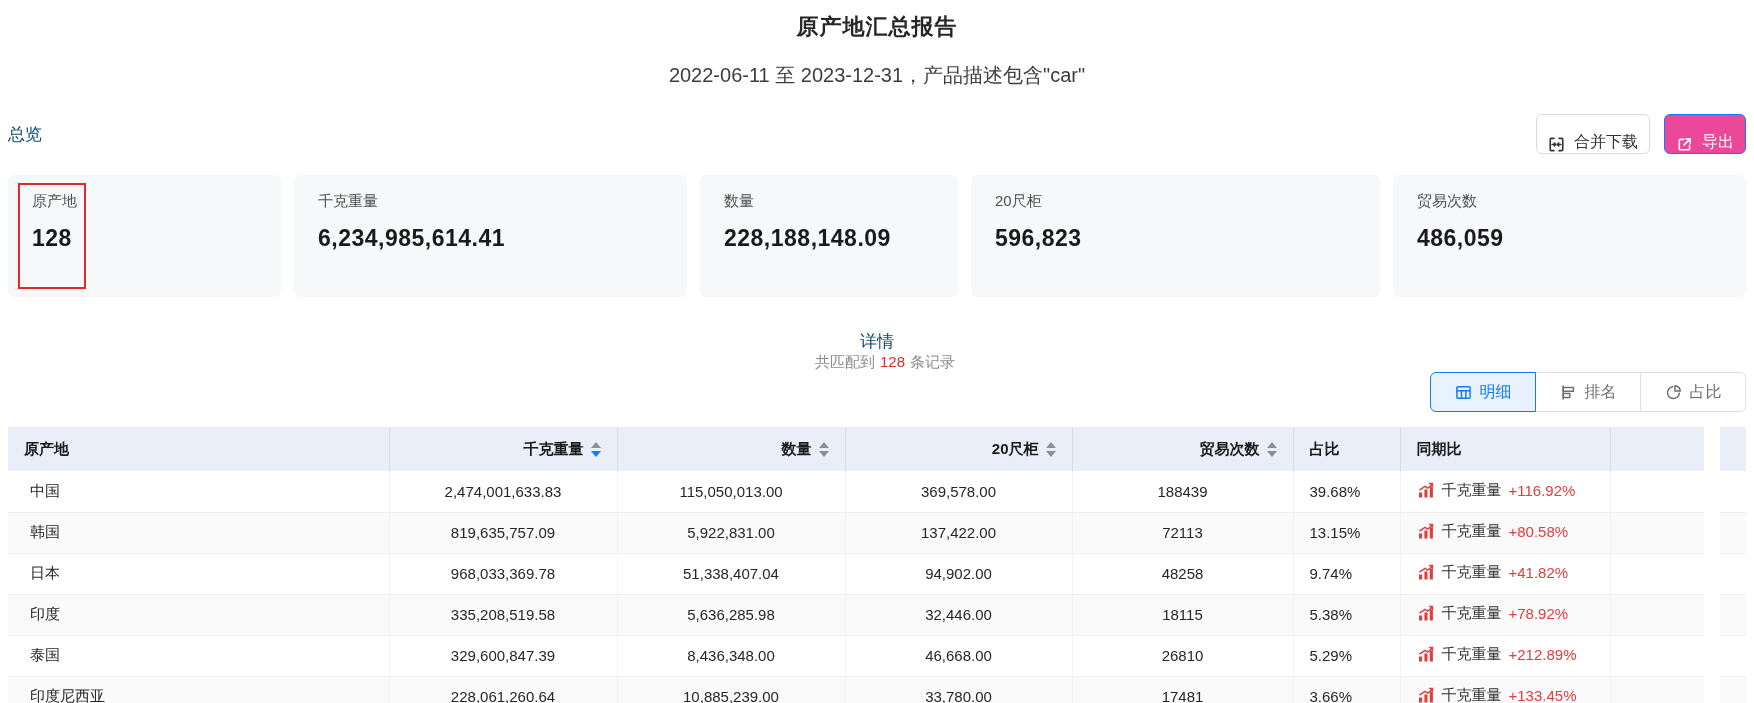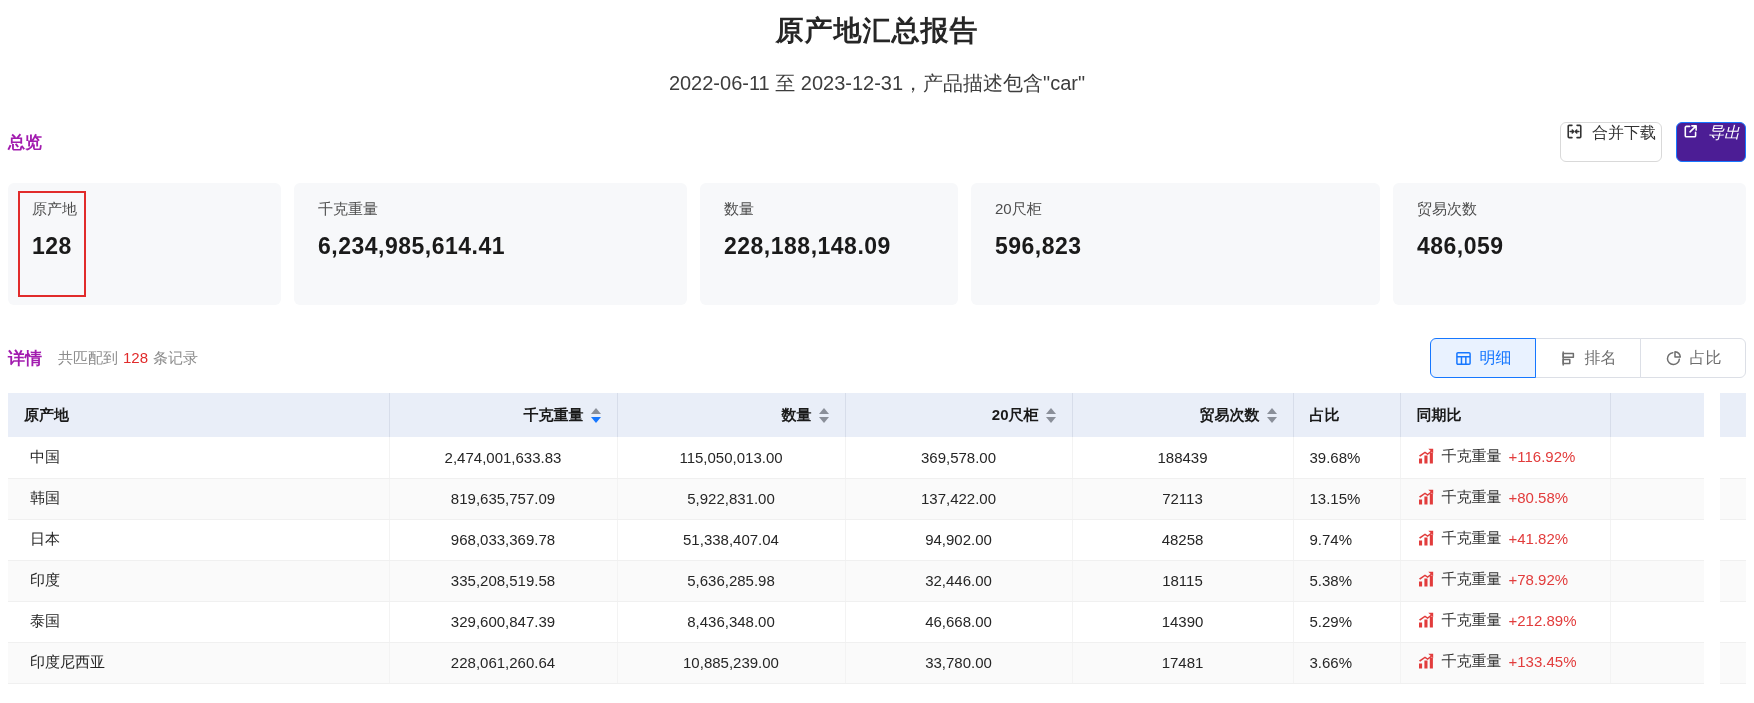--- a/index.html
+++ b/index.html
@@ -7,40 +7,40 @@
   body {
     width:1754px; height:703px; overflow:hidden;
     font-family:"Liberation Sans","DejaVu Sans",sans-serif;
     color:#262626;
   }
   .page { width:1754px; height:703px; padding:0 8px; position:relative; }
 
   
   .page-title {
     margin-top:12px; text-align:center;
-    font-size:28px; font-weight:600; color:#262626; letter-spacing:1px;
+    font-size:22px; font-weight:600; color:#262626; letter-spacing:1px;
   }
   .page-subtitle {
     margin-top:20px; text-align:center;
     font-size:20px; font-weight:400; color:#3d3d3d;
   }
 
   
   .section-bar {
     margin-top:25px; display:flex; align-items:center; justify-content:space-between;
   }
-  .section-heading { font-size:17px; font-weight:700; color:#a21caf; }
+  .section-heading { font-size:17px; font-weight:400; color:#0c4a6e; }
   .actions { display:flex; gap:14px; }
   .btn {
-    height:40px; display:inline-flex; align-items:flex-start; gap:9px;
-    padding:0 5px; font-size:16px; border-radius:6px; cursor:pointer;
+    height:40px; display:inline-flex; align-items:flex-end; gap:9px;
+    padding:0 11px; font-size:16px; border-radius:6px; cursor:pointer;
     background:#fff; border:1px solid #d9d9d9; color:#333;
     font-family:inherit;
   }
-  .btn.primary { background:#4c1d95; border-color:#1677ff; color:#fff;font-style:italic; }
+  .btn.primary { background:#ec4899; border-color:#1677ff; color:#fff; }
   .btn svg { display:block; }
 
   
   .cards { display:flex; gap:13px; margin-top:21px; }
   .card {
     background:#f7f8fa; border-radius:6px; height:122px;
     padding:17px 0 0 24px; position:relative; flex:0 0 auto;
   }
   .card:nth-child(1){ width:273px; }
   .card:nth-child(2){ width:393px; }
@@ -51,21 +51,21 @@
   .card-value {
     margin-top:14px; font-size:23px; font-weight:700; color:#1a1a1a;
     font-variant-numeric:tabular-nums; letter-spacing:.5px;
   }
   .annotation-box {
     position:absolute; left:10px; top:8px; width:68px; height:106px;
     border:2px solid #e12b2b; pointer-events:none;
   }
 
   
-  .details-bar { margin-top:33px; display:flex; align-items:center; }
+  .details-bar { margin-top:33px; display:flex; align-items:center;flex-direction:column; }
   .match-info { margin-left:16px; font-size:15px; color:#8c8c8c; }
   .match-count { color:#e12b2b; padding:0 5px; }
   .tab-group { margin-left:auto; display:flex; }
   .tab {
     height:40px; width:106px; display:flex; align-items:center; justify-content:center;
     gap:8px; background:#fff; border:1px solid #dcdfe6; color:#6e6e6e;
     font-size:16px; cursor:pointer; margin-left:-1px;
   }
   .tab:first-child { border-radius:6px 0 0 6px; margin-left:0; }
   .tab:last-child { border-radius:0 6px 6px 0; }
@@ -355,21 +355,21 @@
                 <span class="yoy-label">千克重量</span>
                 <span class="yoy-value">+78.92%</span>
               </span></td>
           <td></td>
         </tr>
         <tr>
           <td class="origin">泰国</td>
           <td class="num">329,600,847.39</td>
           <td class="num">8,436,348.00</td>
           <td class="num">46,668.00</td>
-          <td class="num">14390</td>
+          <td class="num">26810</td>
           <td>5.29%</td>
           <td><span class="yoy">
                 <span>
                   <svg width="18" height="18" viewBox="0 0 18 18" fill="#e23c3c">
                     <rect x="2" y="11.5" width="3.1" height="5"></rect>
                     <rect x="7.4" y="8.5" width="3.1" height="8"></rect>
                     <rect x="12.8" y="5.5" width="3.1" height="11"></rect>
                     <path d="M2 8.6 8 4.4l2.6 1.8 3.5-2.7.9 1.2-4.4 3.4-2.6-1.8-4.9 3.5z"></path>
                     <path d="M11.3 1.8h4.9v4.5z"></path>
                   </svg>

